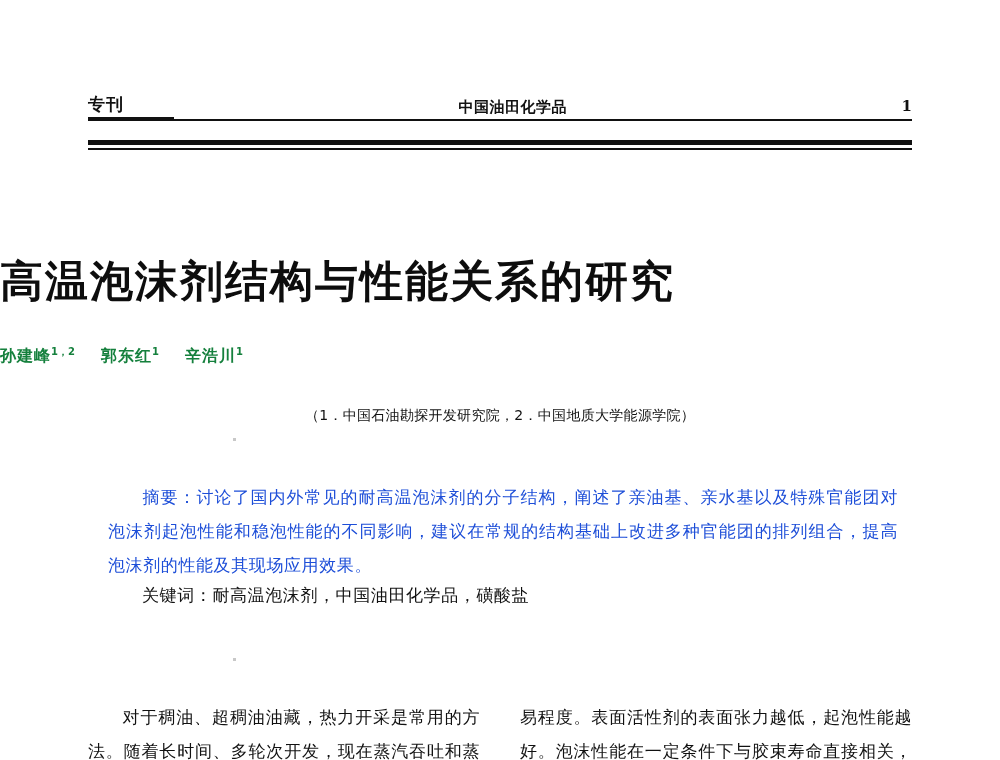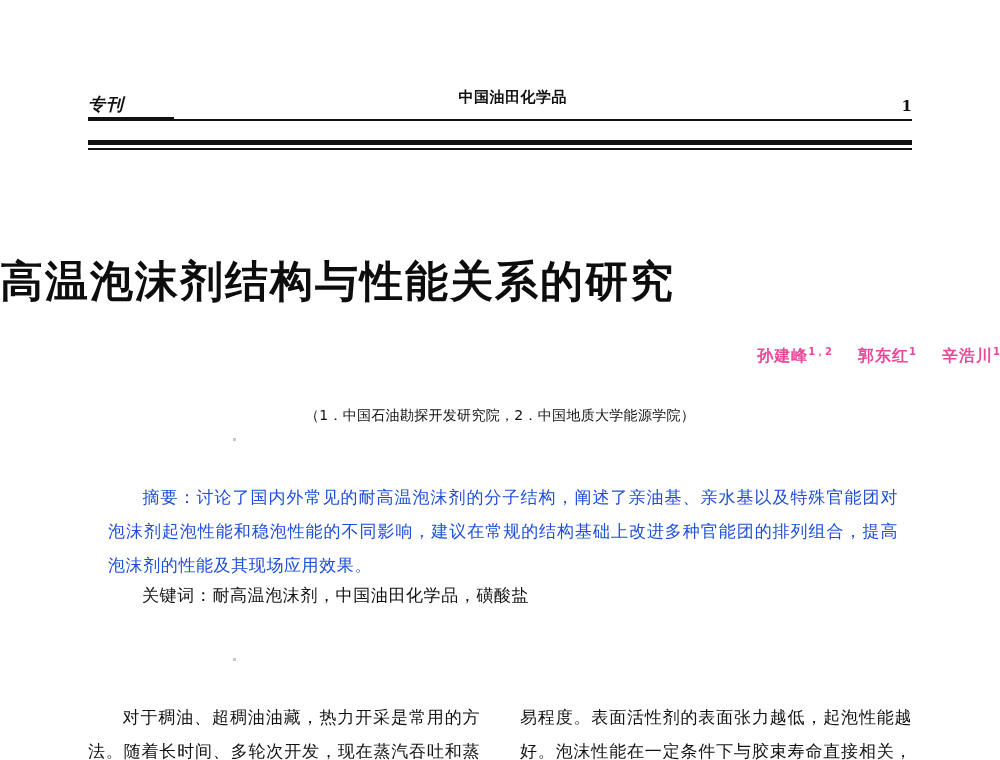--- a/index.html
+++ b/index.html
@@ -27,34 +27,33 @@
     left: 88px;
     top: 88px;
     width: 824px;
     height: 30px;
     display: flex;
     align-items: flex-end;
     justify-content: space-between;
   }
   .runhead-left {
     font-family: "DejaVu Serif", "Liberation Serif", serif;
-    font-style: italic;
     font-size: 17px;
     font-weight: bold;
     letter-spacing: 1px;
     color: #111;
     padding-bottom: 2px;
   }
   .runhead-center {
     font-family: "DejaVu Sans", "Liberation Sans", sans-serif;
     font-size: 15px;
     font-weight: bold;
     letter-spacing: 0.5px;
     color: #111;
-    padding-bottom: 11px;
+    padding-bottom: 1px;
   }
   .runhead-right {
     font-family: "DejaVu Serif", "Liberation Serif", serif;
     font-size: 15px;
     font-weight: bold;
     color: #111;
     padding-bottom: 3px;
   }
 
   
@@ -89,24 +88,24 @@
     font-weight: bold;
     letter-spacing: 2px;
     color: #0d0d0d;
     line-height: 1.1;
   }
   .authors {
     position: absolute;
     left: 0;
     top: 345px;
     width: 1000px;
-    text-align: right;
+    text-align: left;
     font-size: 16px;
     font-weight: bold;
-    color: #ec4899;
+    color: #15803d;
     letter-spacing: 1px;
   }
   .authors .sup {
     font-size: 10px;
     vertical-align: super;
     font-weight: bold;
     letter-spacing: 0;
   }
   .author-gap { display: inline-block; width: 26px; }
   .affiliation {

